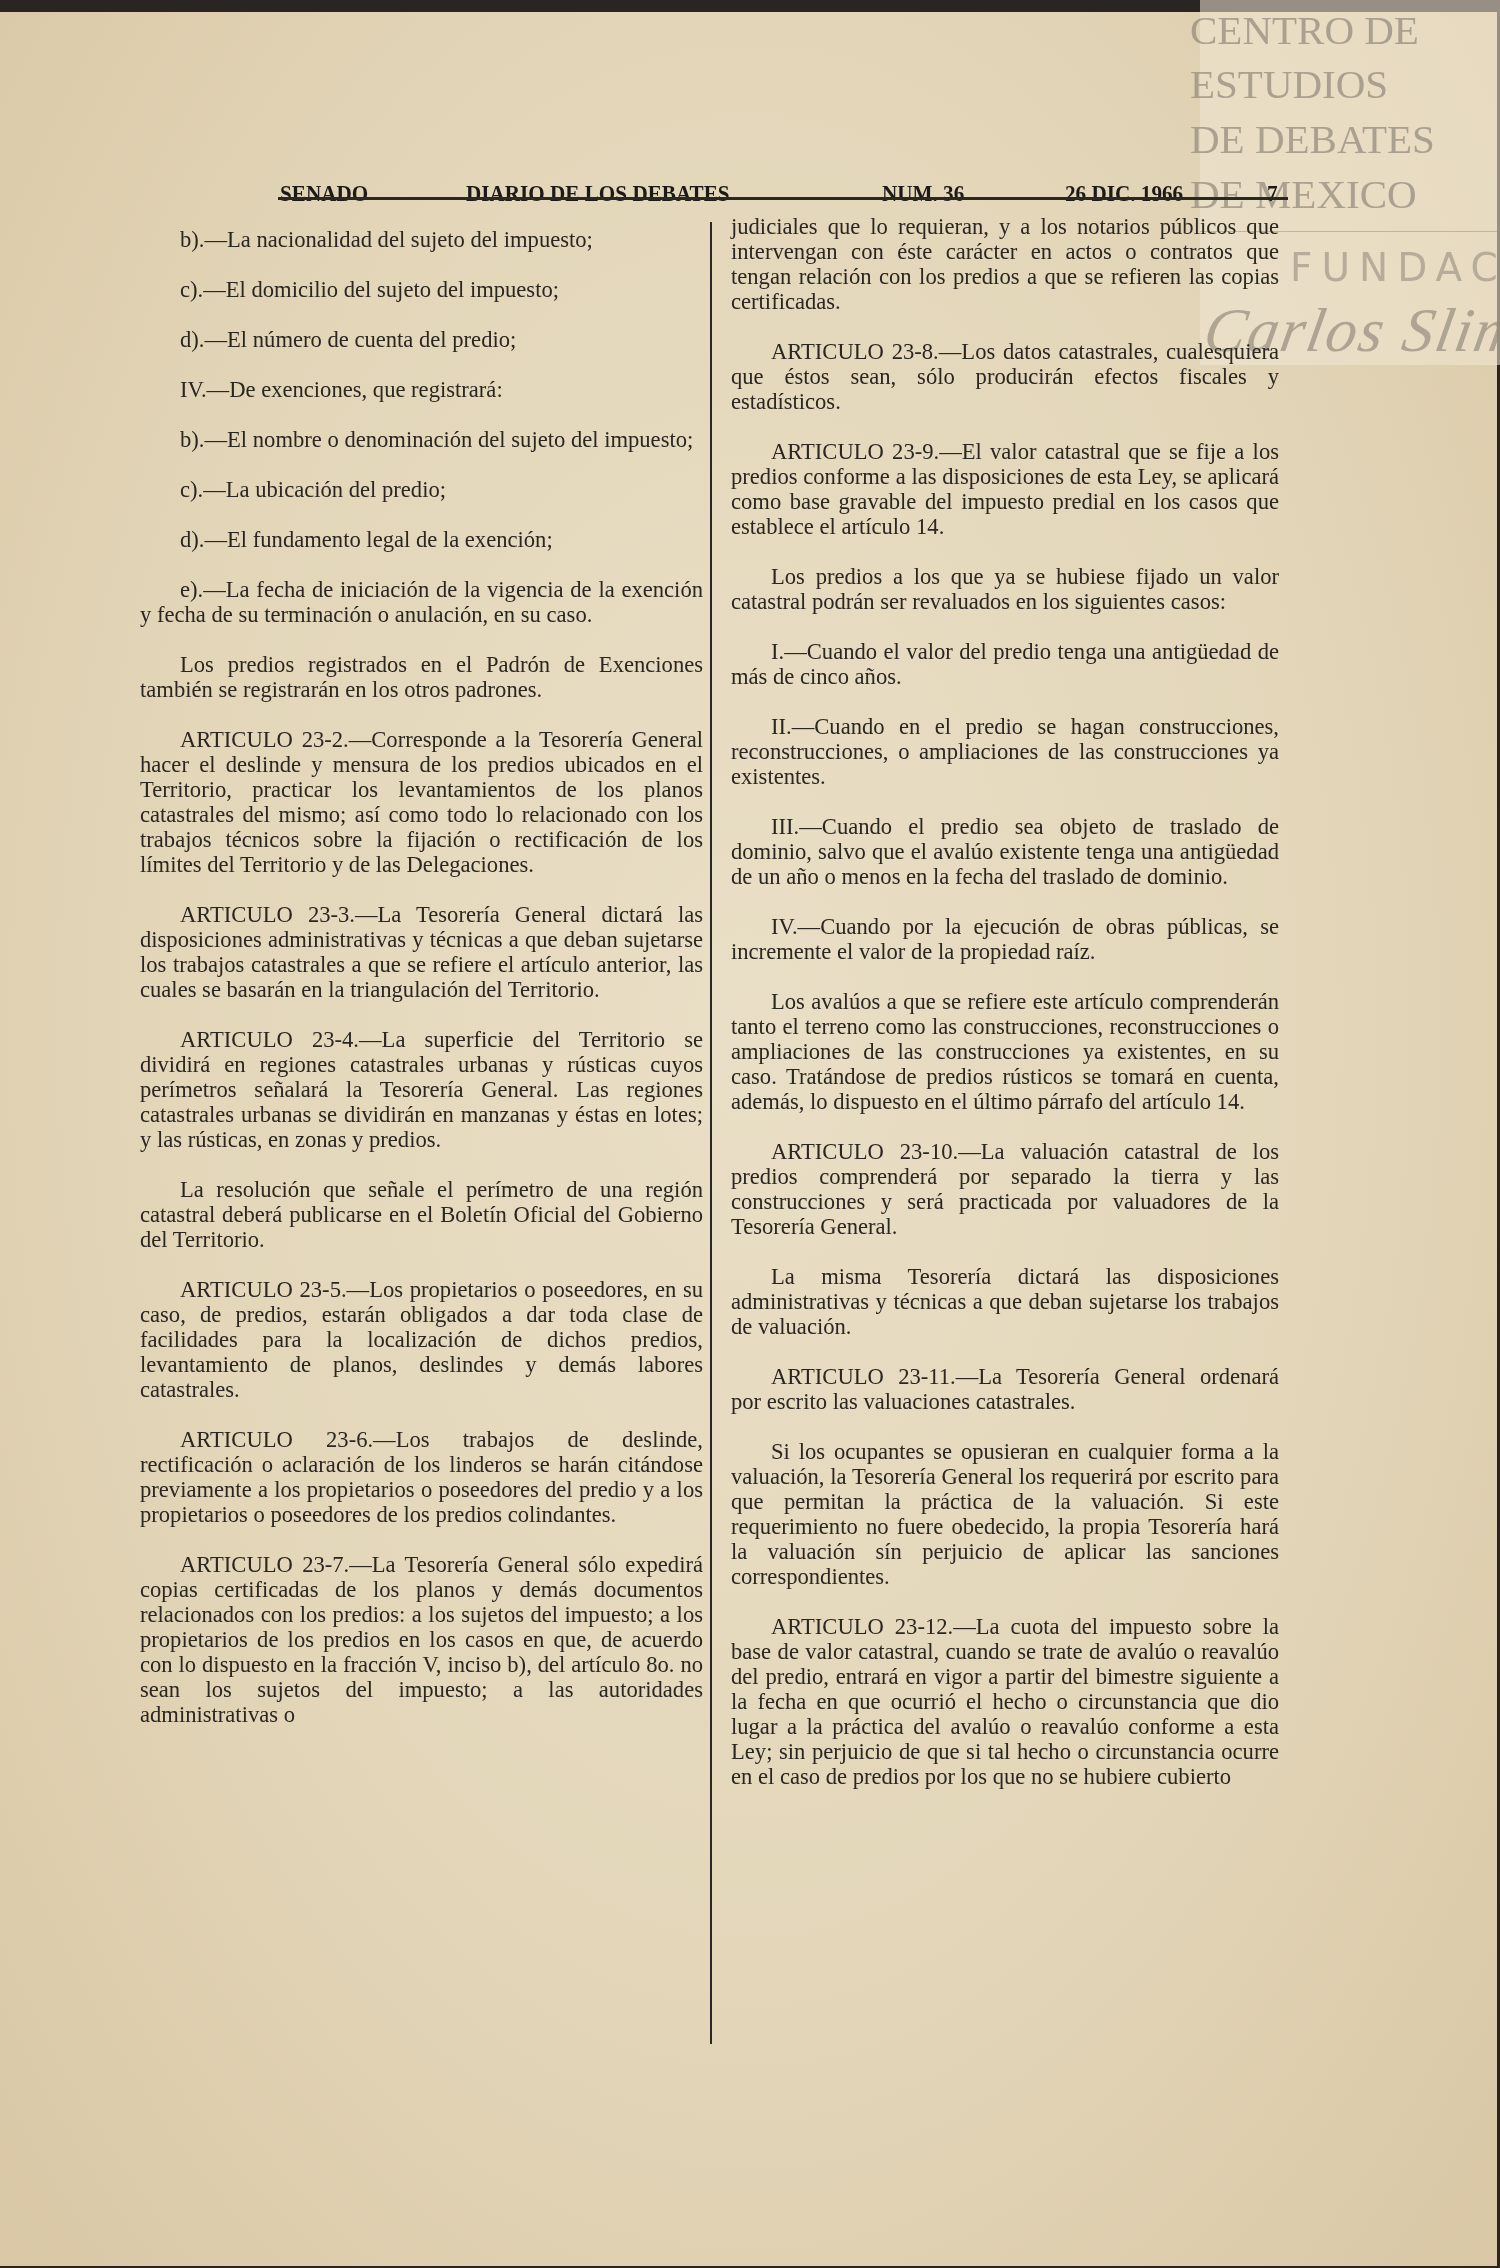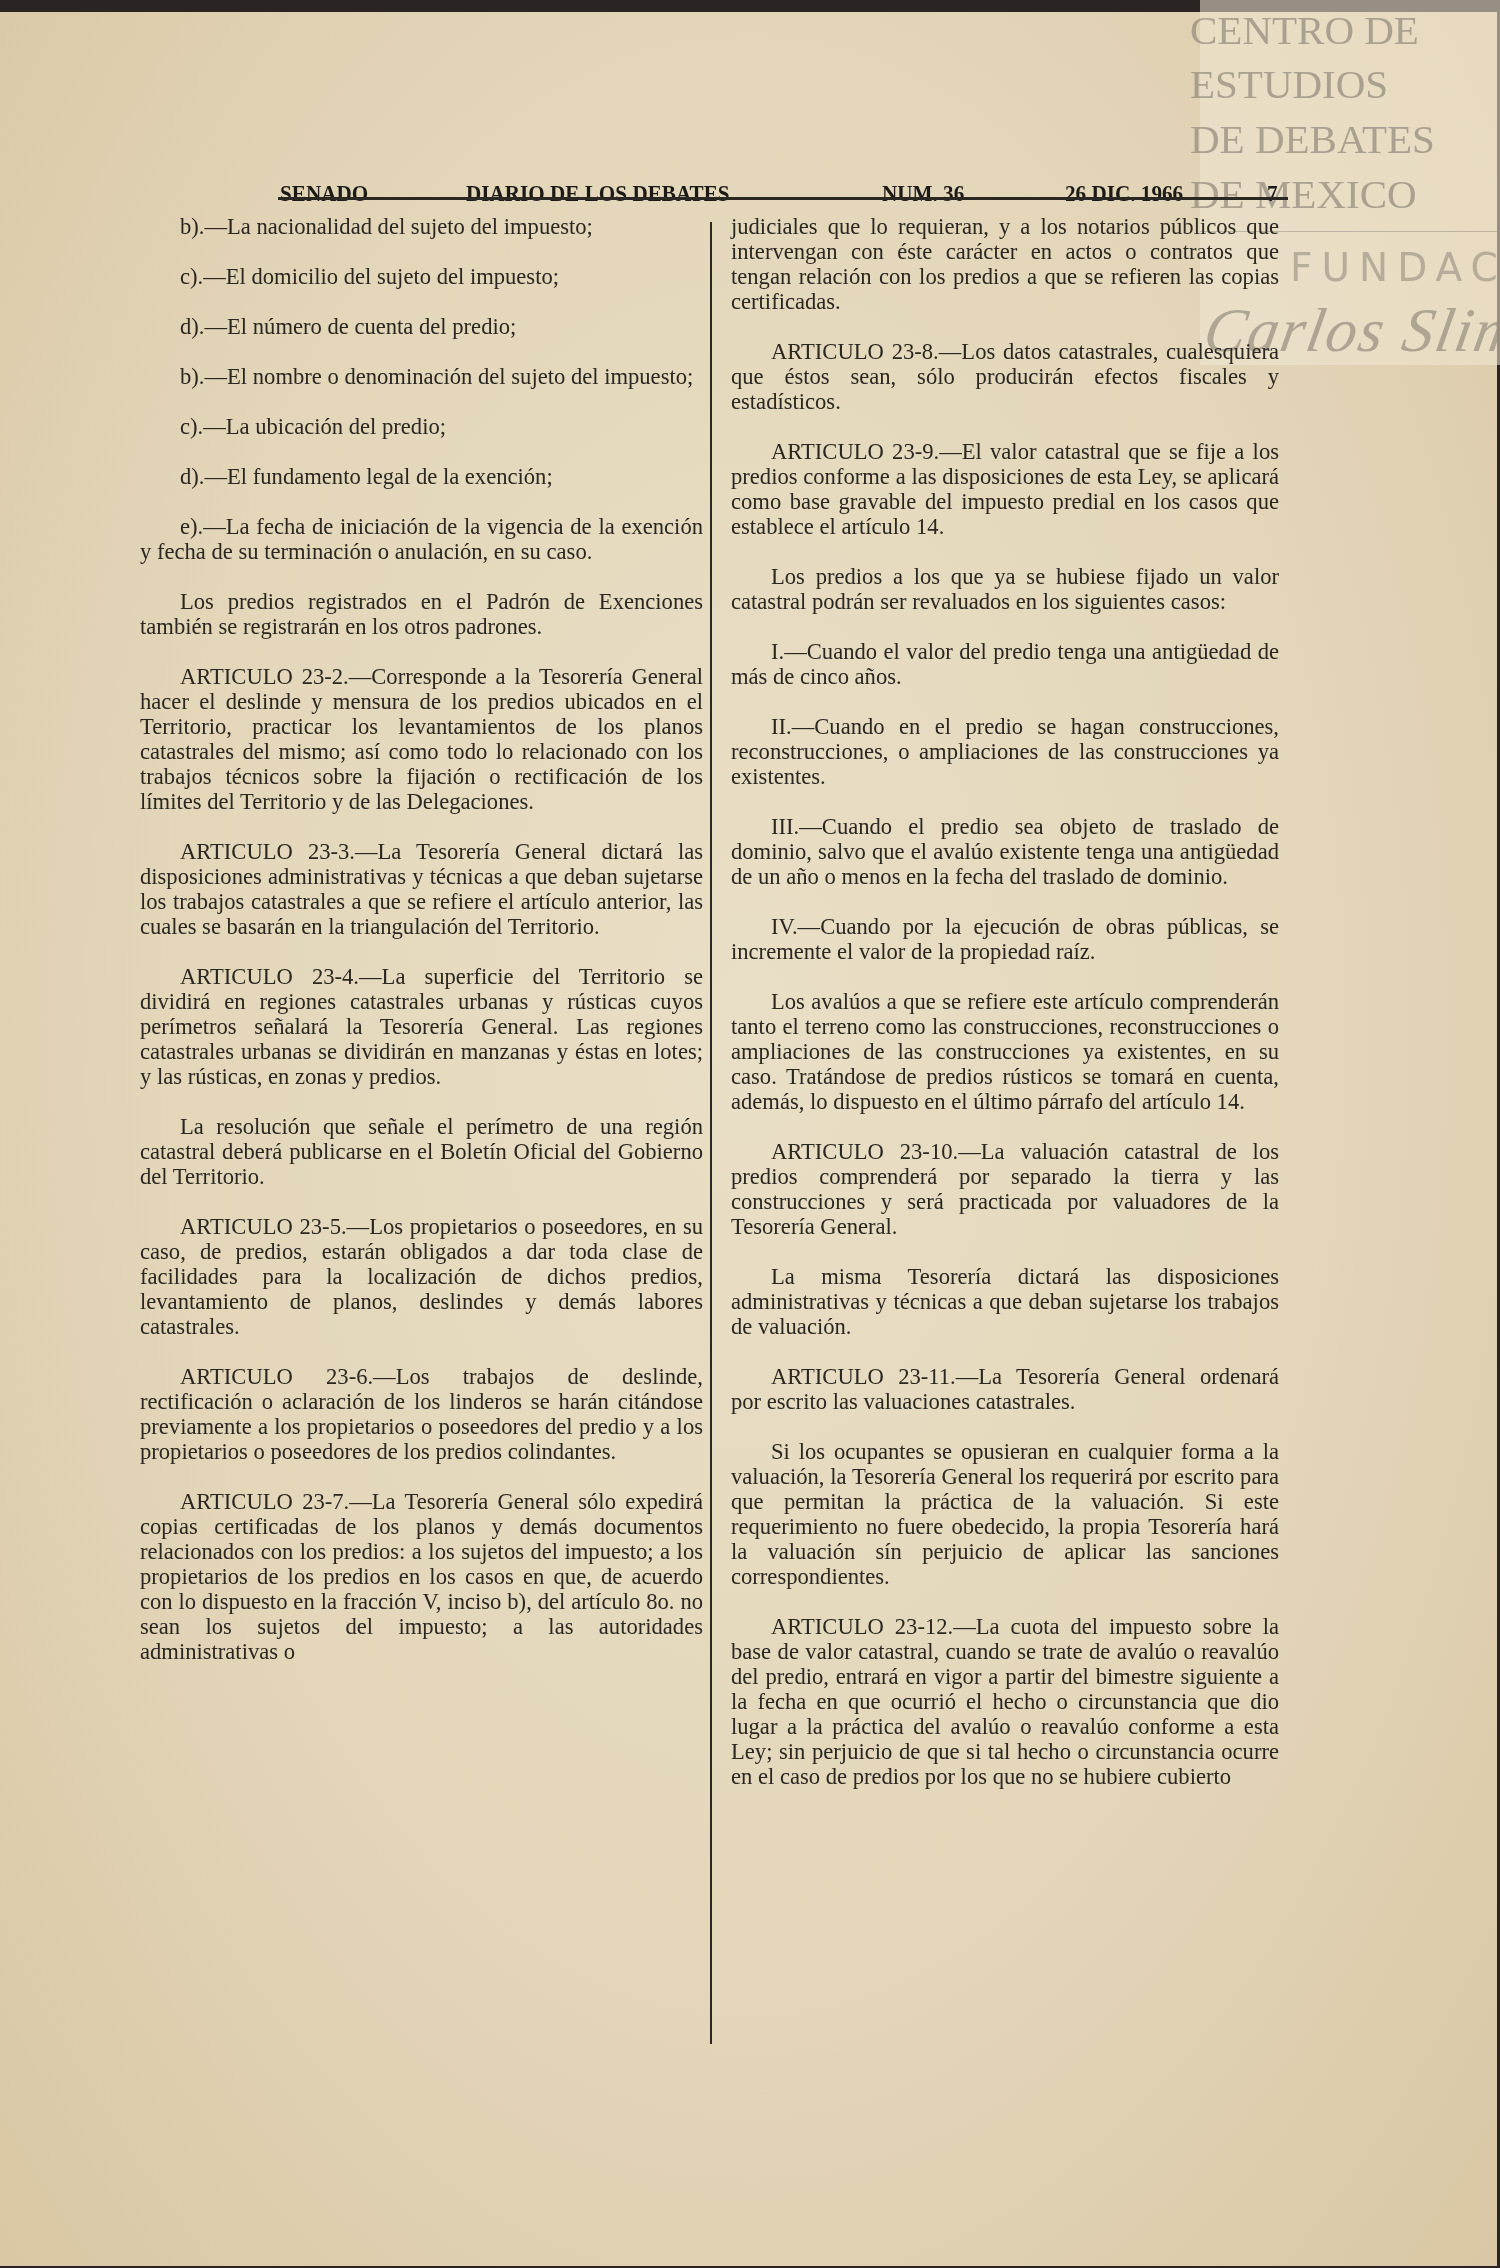--- a/index.html
+++ b/index.html
@@ -44,21 +44,21 @@
   .header .h-num { left: 604px; }
   .header .h-date { left: 787px; }
   .header .h-page { left: 989px; }
   .header-rule {
     position: absolute; top: 197px; left: 278px; width: 1010px; height: 3px; background: #2b2722;
   }
   .col {
     position: absolute; top: 214px; font-size: 22.6px; line-height: 25px; color: #2a2620;
     text-align: justify; hyphens: none;
   }
-  .col-left { left: 140px; width: 563px; }
+  .col-left { left: 140px; width: 563px; margin-top: 13px; }
   .col-right { left: 731px; width: 548px; }
   .col p { margin: 0 0 25px 0; text-indent: 40px; }
   .col p.cont { text-indent: 0; }
   .col-divider {
     position: absolute; left: 710px; top: 222px; width: 2px; height: 1822px; background: #2b2722;
   }
 </style>
 </head>
 <body>
 
@@ -79,20 +79,21 @@
   <span class="h-num">NUM. 36</span>
   <span class="h-date">26 DIC. 1966</span>
   <span class="h-page">7</span>
 </div>
 <div class="header-rule"></div>
 
 <div class="col col-left" id="col-left">
     <p>b).—La nacionalidad del sujeto del impuesto;</p>
     <p>c).—El domicilio del sujeto del impuesto;</p>
     <p>d).—El número de cuenta del predio;</p>
+    <p>IV.—De exenciones, que registrará:</p>
     <p>b).—El nombre o denominación del sujeto del impuesto;</p>
     <p>c).—La ubicación del predio;</p>
     <p>d).—El fundamento legal de la exención;</p>
     <p>e).—La fecha de iniciación de la vigencia de la exención y fecha de su terminación o anulación, en su caso.</p>
     <p>Los predios registrados en el Padrón de Exenciones también se registrarán en los otros padrones.</p>
     <p>ARTICULO 23-2.—Corresponde a la Tesorería General hacer el deslinde y mensura de los predios ubicados en el Territorio, practicar los levantamientos de los planos catastrales del mismo; así como todo lo relacionado con los trabajos técnicos sobre la fijación o rectificación de los límites del Territorio y de las Delegaciones.</p>
     <p>ARTICULO 23-3.—La Tesorería General dictará las disposiciones administrativas y técnicas a que deban sujetarse los trabajos catastrales a que se refiere el artículo anterior, las cuales se basarán en la triangulación del Territorio.</p>
     <p>ARTICULO 23-4.—La superficie del Territorio se dividirá en regiones catastrales urbanas y rústicas cuyos perímetros señalará la Tesorería General. Las regiones catastrales urbanas se dividirán en manzanas y éstas en lotes; y las rústicas, en zonas y predios.</p>
     <p>La resolución que señale el perímetro de una región catastral deberá publicarse en el Boletín Oficial del Gobierno del Territorio.</p>
     <p>ARTICULO 23-5.—Los propietarios o poseedores, en su caso, de predios, estarán obligados a dar toda clase de facilidades para la localización de dichos predios, levantamiento de planos, deslindes y demás labores catastrales.</p>

